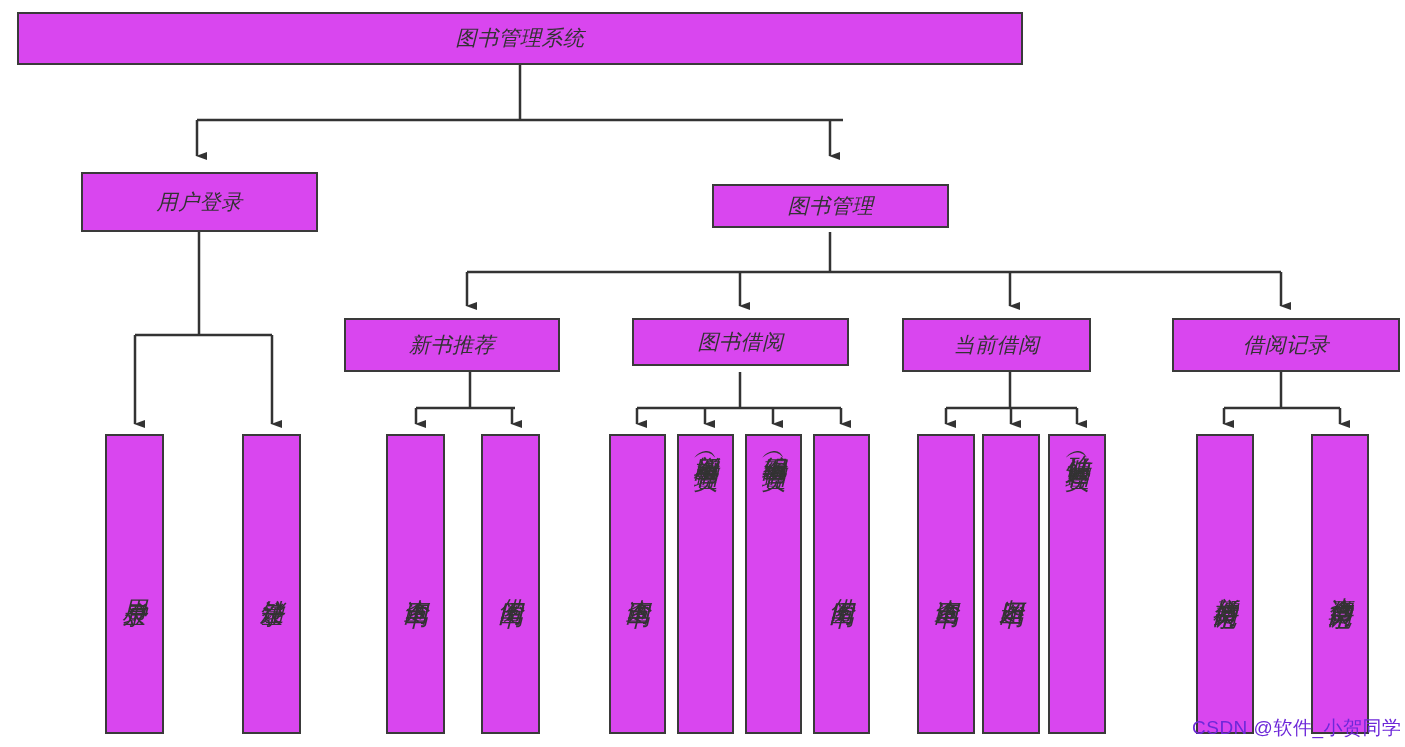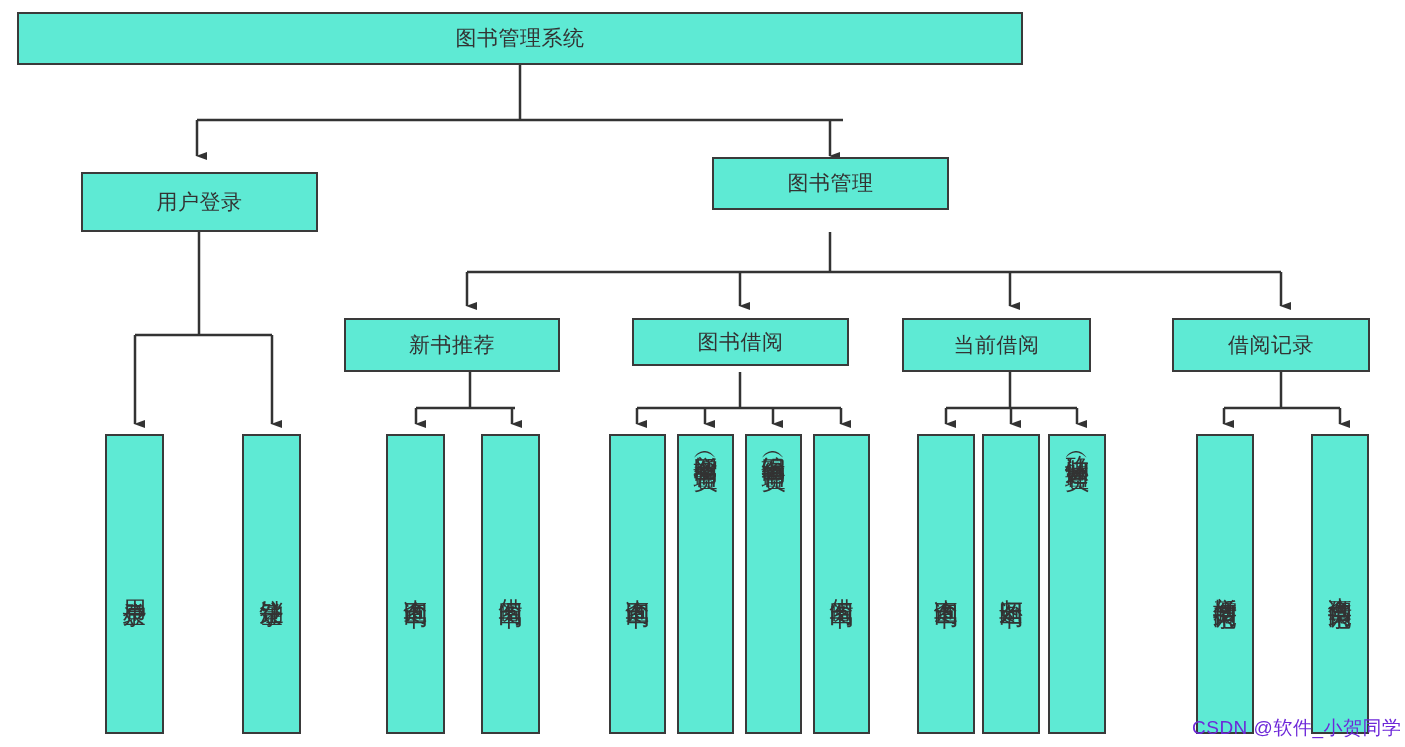--- a/index.html
+++ b/index.html
@@ -21,26 +21,27 @@
     position: absolute;
     left: 0;
     top: 0;
     width: 1405px;
     height: 747px;
     pointer-events: none;
   }
   .node {
     position: absolute;
     box-sizing: border-box;
-    background: #5eead4;
+    background: #d946ef;
     border: 2px solid #3a3a3a;
     display: flex;
     align-items: center;
     justify-content: center;
     color: #333333;
+    font-style: italic;
   }
   .node .lbl {
     display: block;
     text-align: center;
     line-height: 1.25;
     color: #333333;
   }
   .h-node .lbl {
     writing-mode: horizontal-tb;
     font-size: 21px;
@@ -126,34 +127,34 @@
     </g>
   </svg>
 
   <div class="node h-node" style="left:17px; top:12px; width:1006px; height:53px;">
     <span class="lbl">图书管理系统</span>
   </div>
 
   <div class="node h-node" style="left:81px; top:172px; width:237px; height:60px;">
     <span class="lbl">用户登录</span>
   </div>
-  <div class="node h-node" style="left:712px; top:157px; width:237px; height:53px;">
+  <div class="node h-node" style="left:712px; top:184px; width:237px; height:44px;">
     <span class="lbl">图书管理</span>
   </div>
 
   <div class="node h-node" style="left:344px; top:318px; width:216px; height:54px;">
     <span class="lbl">新书推荐</span>
   </div>
   <div class="node h-node" style="left:632px; top:318px; width:217px; height:48px;">
     <span class="lbl">图书借阅</span>
   </div>
   <div class="node h-node" style="left:902px; top:318px; width:189px; height:54px;">
     <span class="lbl">当前借阅</span>
   </div>
-  <div class="node h-node" style="left:1172px; top:318px; width:198px; height:54px;">
+  <div class="node h-node" style="left:1172px; top:318px; width:228px; height:54px;">
     <span class="lbl">借阅记录</span>
   </div>
 
   <div class="node v-node center-v" style="left:105px; top:434px; width:59px; height:300px;">
     <span class="lbl">用户登录</span>
   </div>
   <div class="node v-node center-v" style="left:242px; top:434px; width:59px; height:300px;">
     <span class="lbl">注销登录</span>
   </div>
 

